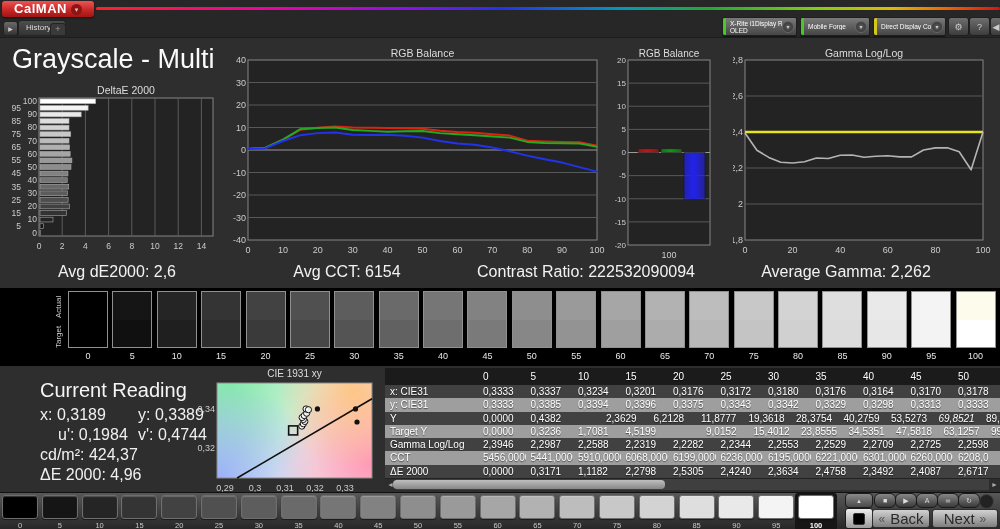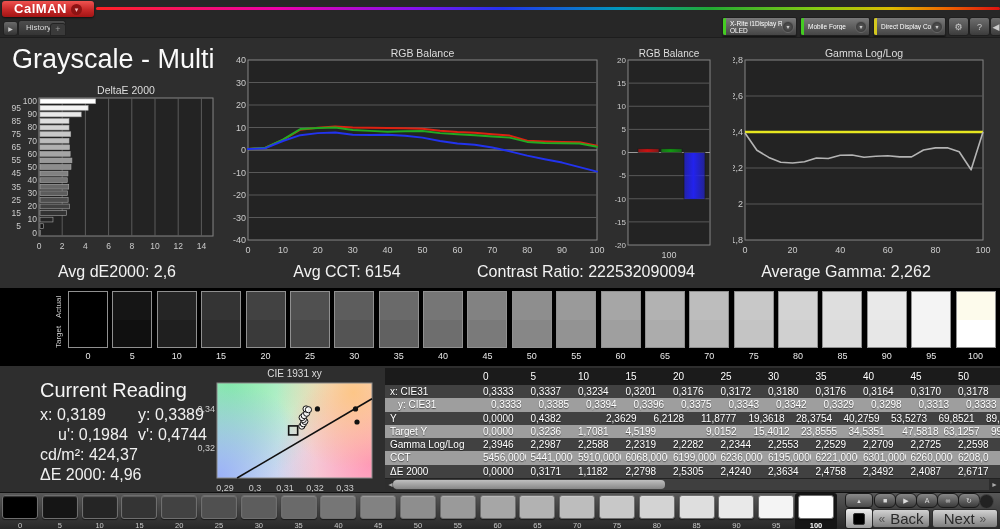--- a/index.html
+++ b/index.html
@@ -464,21 +464,21 @@
       <div class="tcell" style="width: 42.5px;">0,3201</div>
       <div class="tcell" style="width: 42.5px;">0,3176</div>
       <div class="tcell" style="width: 42.5px;">0,3172</div>
       <div class="tcell" style="width: 42.5px;">0,3180</div>
       <div class="tcell" style="width: 42.5px;">0,3176</div>
       <div class="tcell" style="width: 42.5px;">0,3164</div>
       <div class="tcell" style="width: 42.5px;">0,3170</div>
       <div class="tcell" style="width: 42.5px;">0,3178</div>
     </div>
     <div class="trow rlight" style="height: 13.2857px; line-height: 13.2857px;">
-      <div class="tcell" style="width: 88px; margin-left: 8px;">y: CIE31</div>
+      <div class="tcell" style="width: 88px;">y: CIE31</div>
       <div class="tcell" style="width: 42.5px;">0,3333</div>
       <div class="tcell" style="width: 42.5px;">0,3385</div>
       <div class="tcell" style="width: 42.5px;">0,3394</div>
       <div class="tcell" style="width: 42.5px;">0,3396</div>
       <div class="tcell" style="width: 42.5px;">0,3375</div>
       <div class="tcell" style="width: 42.5px;">0,3343</div>
       <div class="tcell" style="width: 42.5px;">0,3342</div>
       <div class="tcell" style="width: 42.5px;">0,3329</div>
       <div class="tcell" style="width: 42.5px;">0,3298</div>
       <div class="tcell" style="width: 42.5px;">0,3313</div>
@@ -488,34 +488,34 @@
       <div class="tcell" style="width: 88px;">Y</div>
       <div class="tcell" style="width: 42.5px;">0,0000</div>
       <div class="tcell" style="width: 42.5px;">0,4382</div>
       <div class="tcell" style="width: 42.5px; margin-left: 28px;">2,3629</div>
       <div class="tcell" style="width: 42.5px;">6,2128</div>
       <div class="tcell" style="width: 42.5px;">11,8777</div>
       <div class="tcell" style="width: 42.5px;">19,3618</div>
       <div class="tcell" style="width: 42.5px;">28,3754</div>
       <div class="tcell" style="width: 42.5px;">40,2759</div>
       <div class="tcell" style="width: 42.5px;">53,5273</div>
-      <div class="tcell" style="width: 42.5px;">69,8521</div>
+      <div class="tcell" style="width: 42.5px; font-style: italic;">69,8521</div>
       <div class="tcell" style="width: 42.5px;">89,524</div>
     </div>
     <div class="trow rlight" style="height: 13.2857px; line-height: 13.2857px;">
       <div class="tcell" style="width: 88px;">Target Y</div>
       <div class="tcell" style="width: 42.5px;">0,0000</div>
       <div class="tcell" style="width: 42.5px;">0,3236</div>
       <div class="tcell" style="width: 42.5px;">1,7081</div>
       <div class="tcell" style="width: 42.5px;">4,5199</div>
       <div class="tcell" style="width: 42.5px; margin-left: 33px;">9,0152</div>
       <div class="tcell" style="width: 42.5px;">15,4012</div>
       <div class="tcell" style="width: 42.5px;">23,8555</div>
       <div class="tcell" style="width: 42.5px;">34,5351</div>
-      <div class="tcell" style="width: 42.5px; text-align: right;">47,5818</div>
+      <div class="tcell" style="width: 42.5px;">47,5818</div>
       <div class="tcell" style="width: 42.5px;">63,1257</div>
       <div class="tcell" style="width: 42.5px;">99,351</div>
     </div>
     <div class="trow rdark" style="height: 13.2857px; line-height: 13.2857px;">
       <div class="tcell" style="width: 88px;">Gamma Log/Log</div>
       <div class="tcell" style="width: 42.5px;">2,3946</div>
       <div class="tcell" style="width: 42.5px;">2,2987</div>
       <div class="tcell" style="width: 42.5px;">2,2588</div>
       <div class="tcell" style="width: 42.5px;">2,2319</div>
       <div class="tcell" style="width: 42.5px;">2,2282</div>

